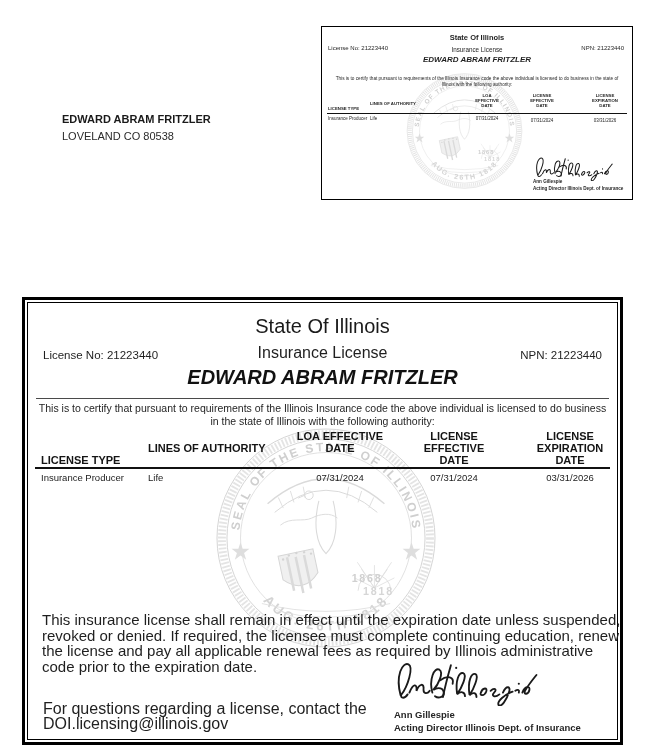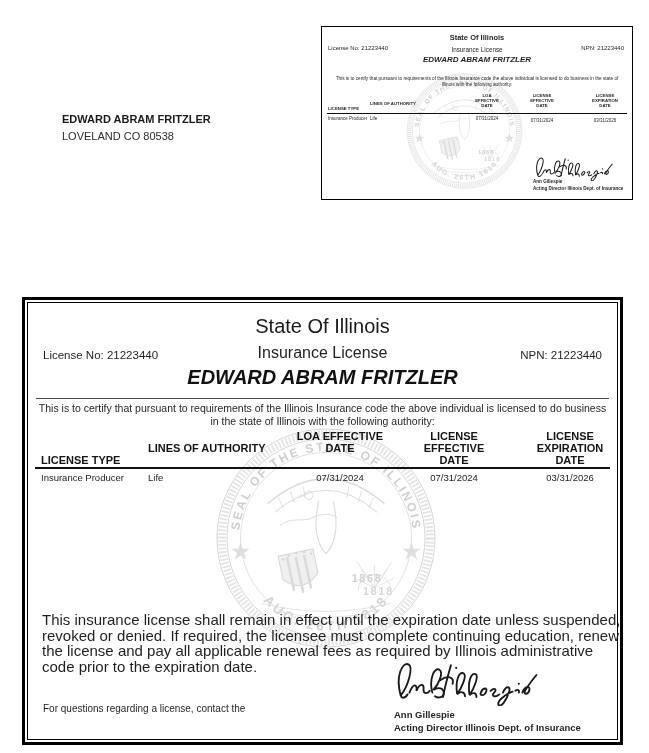--- a/index.html
+++ b/index.html
@@ -66,21 +66,21 @@
   .lg-row { left:0; top:169px; width:100%; height:14px; }
   .lg-td { position:absolute; font-size:9.5px; color:#222; }
   .lg-td.c1 { left:13px; } .lg-td.c2 { left:120px; }
   .lg-td.c3 { left:267px; width:90px; text-align:center; }
   .lg-td.c4 { left:380px; width:92px; text-align:center; }
   .lg-td.c5 { left:496px; width:92px; text-align:center; }
   .lg-renewal { left:14px; top:309px; width:580px; font-size:15px; line-height:15.5px; }
   .lg-sig { left:362px; top:348px; width:150px; height:55px; }
   .lg-signer { left:366px; top:406px; font-size:9.5px; font-weight:bold; color:#262626; }
   .lg-signer-title { left:366px; top:419px; font-size:9.5px; font-weight:bold; color:#262626; }
-  .lg-contact { left:15px; top:398px; font-size:10px; line-height:15.3px; }
+  .lg-contact { left:15px; top:398px; font-size:16px; line-height:15.3px; }
 
   .sig-svg, .seal-svg { width:100%; height:100%; display:block; }
 </style>
 </head>
 <body>
 
 <svg width="0" height="0" style="position:absolute" aria-hidden="true">
   <defs>
     <symbol id="seal" viewBox="0 0 320 320">
       <circle cx="160" cy="160" r="153" fill="none" stroke="#d2d2d2" stroke-width="1.3"></circle>
@@ -220,17 +220,18 @@
       <div class="abs lg-renewal">This insurance license shall remain in effect until the expiration date unless suspended, revoked or denied. If required, the licensee must complete continuing education, renew the license and pay all applicable renewal fees as required by Illinois administrative code prior to the expiration date.</div>
       <div class="abs lg-sig">
         <svg class="sig-svg">
             <use href="#sig"></use>
           </svg>
       </div>
       <div class="abs lg-signer">Ann Gillespie</div>
       <div class="abs lg-signer-title">Acting Director Illinois Dept. of Insurance</div>
       <div class="abs lg-contact">
         <div>For questions regarding a license, contact the</div>
+        <div>DOI.licensing@illinois.gov</div>
       </div>
     </div>
   </div>
 
 </div>
 
 </body></html>

